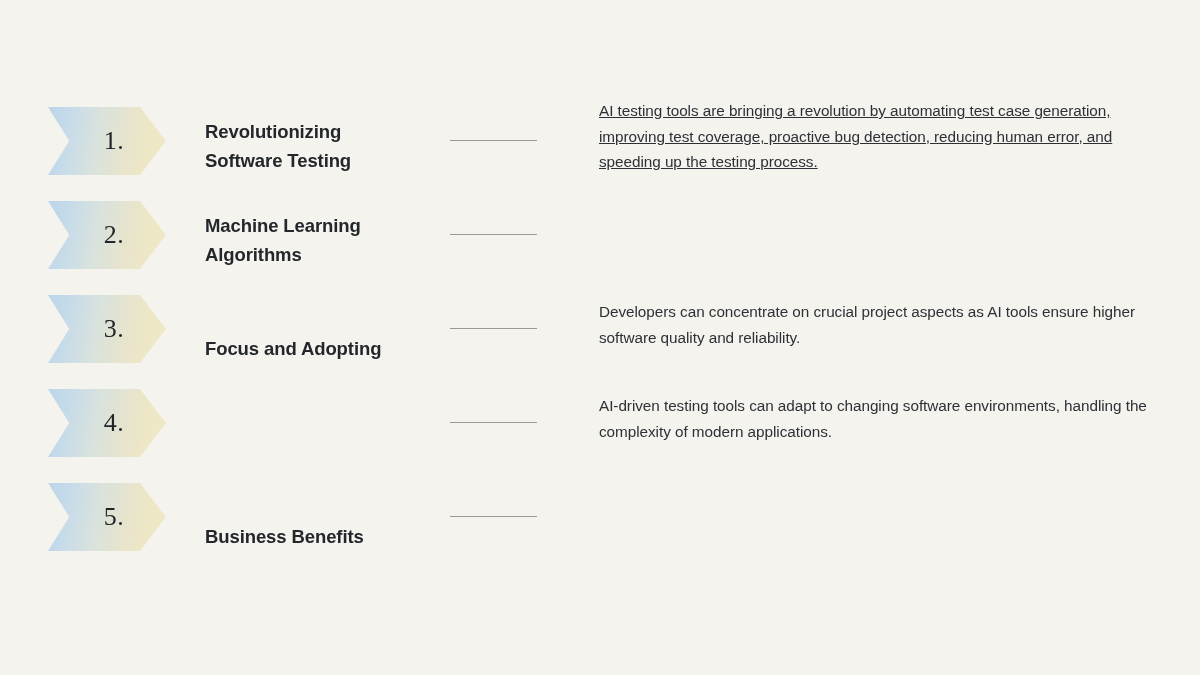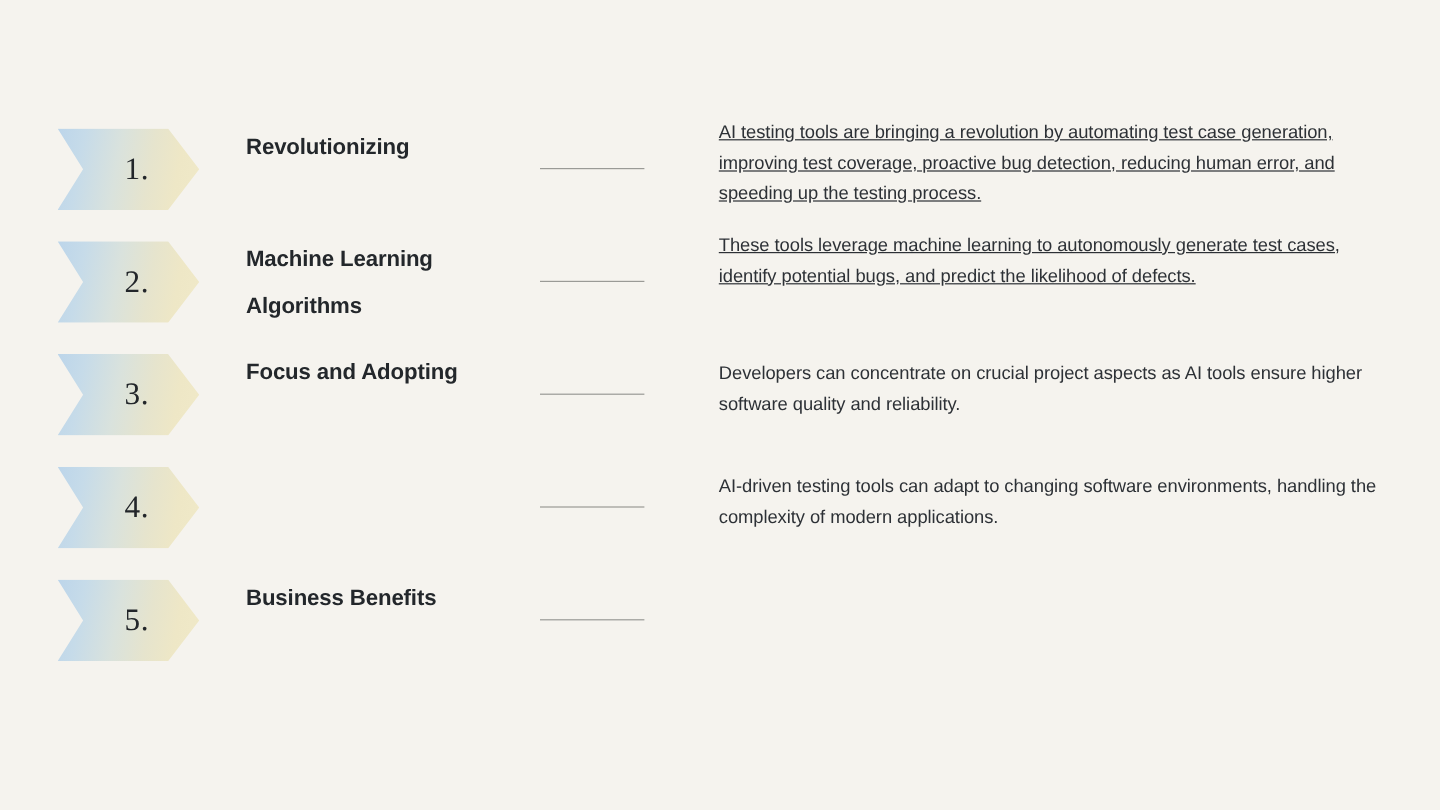--- a/index.html
+++ b/index.html
@@ -69,21 +69,21 @@
   }
   
   .title {
     position: absolute;
     left: 205px;
     top: 0;
     width: 235px;
     height: 68px;
     display: flex;
     flex-direction: column;
-    justify-content: space-between;
+    justify-content: flex-end;
     font-size: 18.5px;
     font-weight: bold;
     line-height: 29px;
     color: #23272b;
     letter-spacing: -0.1px;
   }
   
   .connector {
     position: absolute;
     left: 450px;
@@ -112,36 +112,36 @@
 <div id="slide">
   <div class="rows">
 
     <div class="row">
       <div class="chevron-wrap">
         <div class="chevron"></div>
         <div class="chevron-number">1.</div>
       </div>
       <div class="title">
         <span>Revolutionizing</span>
+        <span>Software Testing</span>
       </div>
       <div class="connector"></div>
       <div class="desc lines3">AI testing tools are bringing a revolution by automating test case generation, improving test coverage, proactive bug detection, reducing human error, and speeding up the testing process.</div>
     </div>
 
     <div class="row">
       <div class="chevron-wrap">
         <div class="chevron"></div>
         <div class="chevron-number">2.</div>
       </div>
       <div class="title">
         <span>Machine Learning</span>
         <span>Algorithms</span>
       </div>
       <div class="connector"></div>
-      <div class="desc lines3">These tools leverage machine learning to autonomously generate test cases, identify potential bugs, and predict the likelihood of defects.</div>
     </div>
 
     <div class="row">
       <div class="chevron-wrap">
         <div class="chevron"></div>
         <div class="chevron-number">3.</div>
       </div>
       <div class="title">
         <span>Focus and Adopting</span>
       </div>

